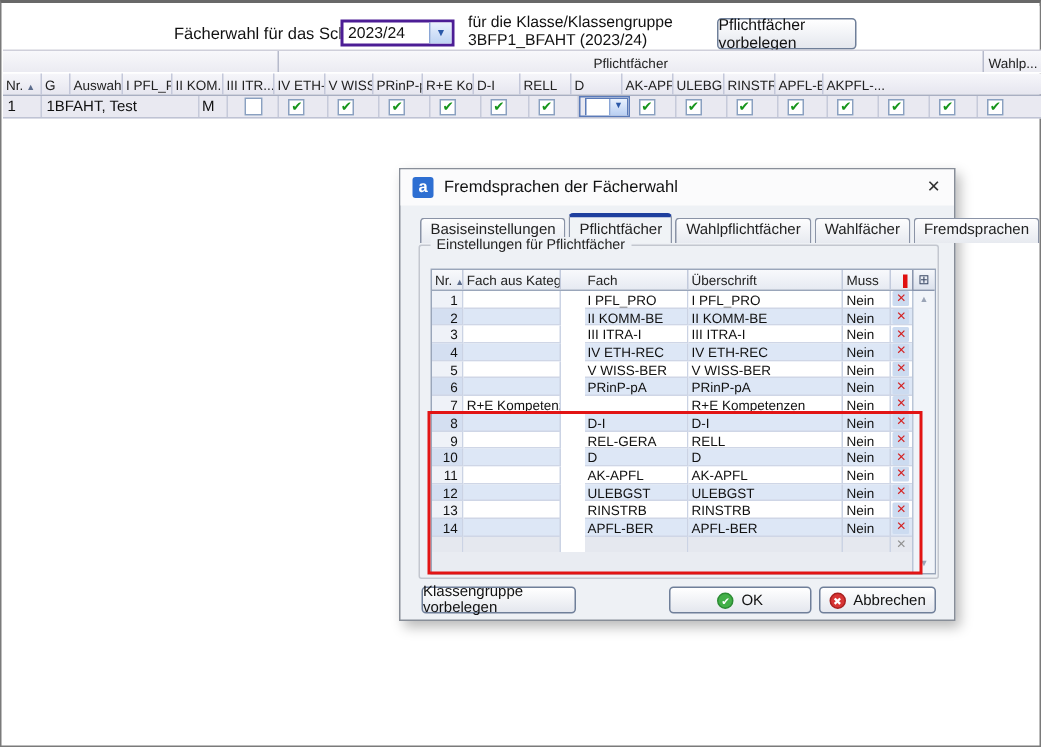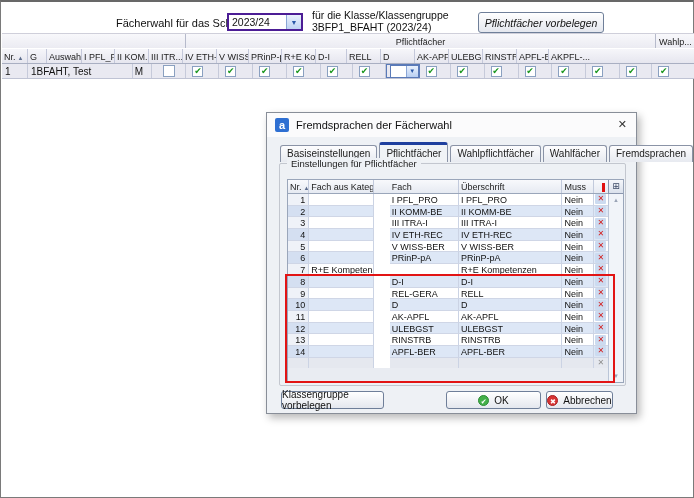--- a/index.html
+++ b/index.html
@@ -7,21 +7,21 @@
   .window{position:absolute;inset:0;border:1px solid #7a7a7a;border-top:2px solid #686868;background:#fff;box-sizing:border-box;}
 
   
   .topbar{position:absolute;left:1px;top:2px;width:691px;height:29px;background:#fff;}
   .year-label{position:absolute;left:114px;top:13px;font-size:11px;color:#111;white-space:nowrap;}
   .combo{position:absolute;left:225px;top:9px;width:76px;height:18px;border:2px solid #4c1d95;background:#fff;box-sizing:border-box;display:flex;align-items:center;}
   .combo .val{flex:1;font-size:10.5px;padding-left:3px;color:#111;}
   .combo .btn{width:14px;height:100%;background:linear-gradient(#e9f1fd,#bed3f3);border-left:1px solid #8aa6d6;color:#2a58a8;font-size:7px;display:flex;align-items:center;justify-content:center;}
   .class-info{position:absolute;left:310px;top:6px;font-size:10.5px;line-height:11.5px;color:#111;}
   .win-btn{border:1px solid #6f7f99;border-radius:3px;background:linear-gradient(#ffffff,#e4e7ee);font-size:10.5px;color:#111;display:flex;align-items:center;justify-content:center;box-sizing:border-box;}
-  .prefill-main{position:absolute;left:476px;top:8px;width:126px;height:21px;font-style:italic;}
+  .prefill-main{position:absolute;left:476px;top:8px;width:93px;height:21px;}
 
   
   .group-row{position:absolute;left:1px;top:31px;width:692px;height:15px;display:flex;background:linear-gradient(#f8f8fb,#ebebf2);border-top:1px solid #cfcfda;box-sizing:border-box;font-size:9px;color:#222;}
   .group-row .gc{box-sizing:border-box;height:100%;padding-top:3px;}
   .gc-sep{border-right:1px solid #b6bacb;}
   .head-row{position:absolute;left:1px;top:46px;width:692px;height:16px;display:flex;background:linear-gradient(#f6f6fa,#e6e6ef);border-top:1px solid #ffffff;border-bottom:1px solid #a9afc2;box-sizing:border-box;font-size:9px;color:#222;}
   .hc{box-sizing:border-box;height:100%;border-right:1px solid #c4c8da;padding:3px 0 0 2px;white-space:nowrap;overflow:hidden;}
   .data-row{position:absolute;left:1px;top:62px;width:692px;height:15px;display:flex;background:#e9e9f1;border-bottom:1px solid #bfc3d4;box-sizing:border-box;font-size:10px;color:#111;}
   .dc{box-sizing:border-box;height:100%;border-right:1px solid #c6cada;padding-left:2px;display:flex;align-items:center;overflow:hidden;white-space:nowrap;}
   .sort{font-size:6px;color:#5c6c8c;margin-left:2px;}
@@ -68,21 +68,21 @@
   .varrow{position:absolute;left:0;width:100%;height:12px;font-size:6px;color:#9aa4b6;text-align:center;line-height:12px;}
   .varrow.up{top:0;}
   .varrow.down{bottom:0;}
   .tbody-filler{position:absolute;left:0;width:321px;bottom:0;height:14px;background:#e9ecf2;}
 
   .annotation{position:absolute;left:18px;top:161px;width:330px;height:109px;border:2px solid #e21414;box-sizing:border-box;z-index:30;pointer-events:none;}
 
   .dlg-btn{position:absolute;top:278px;height:18px;font-size:10px;}
   .btn-prefill{left:14px;width:103px;}
   .btn-ok{left:179px;width:95px;}
-  .btn-cancel{left:279px;width:67px;}
+  .btn-cancel{left:279px;width:78px;}
   .ico-circle{width:11px;height:11px;border-radius:50%;color:#fff;font-size:7px;line-height:11px;text-align:center;margin-right:5px;box-sizing:border-box;}
   .ico-ok{background:#43b049;border:1px solid #2c8c34;}
   .ico-cancel{background:#d83434;border:1px solid #a82020;}
 </style>
 </head>
 <body>
 
 <div class="window">
 
   <div class="topbar">

